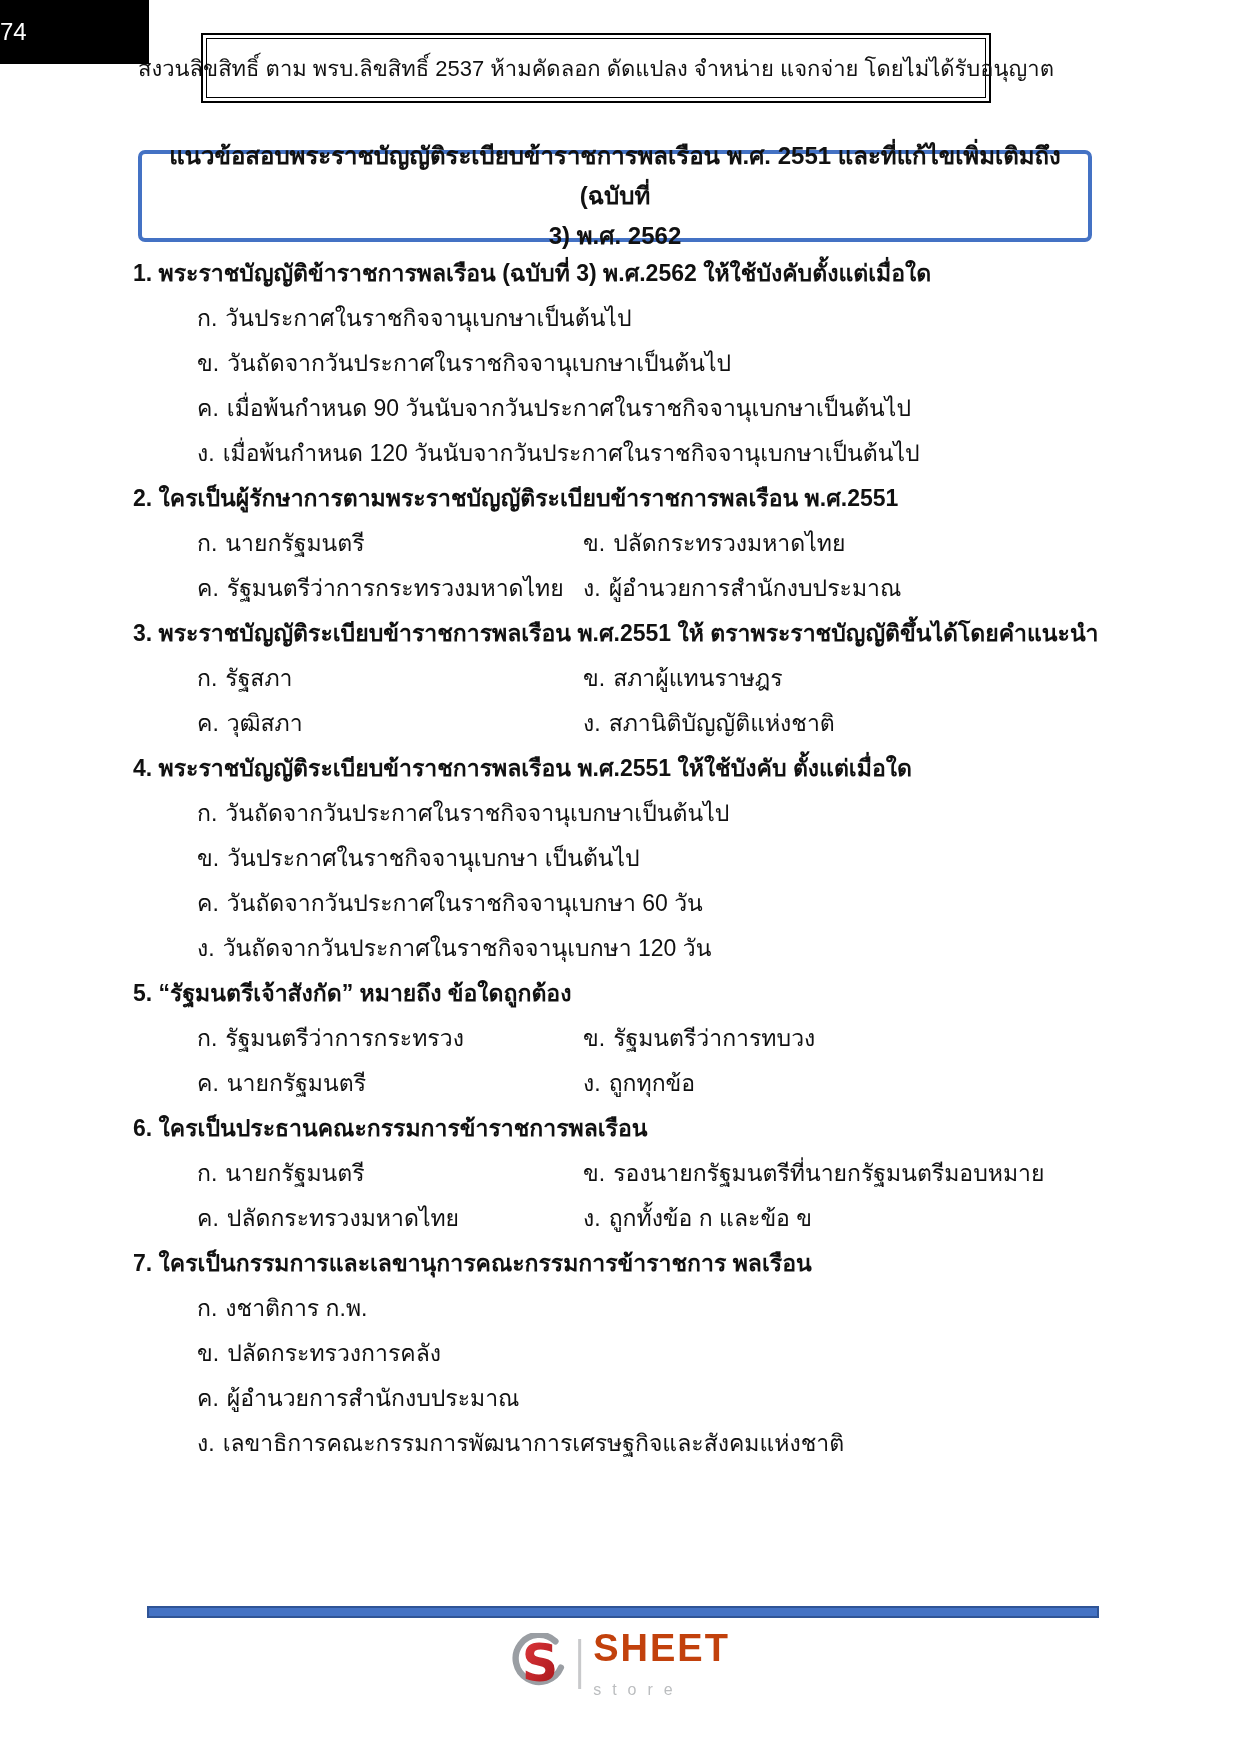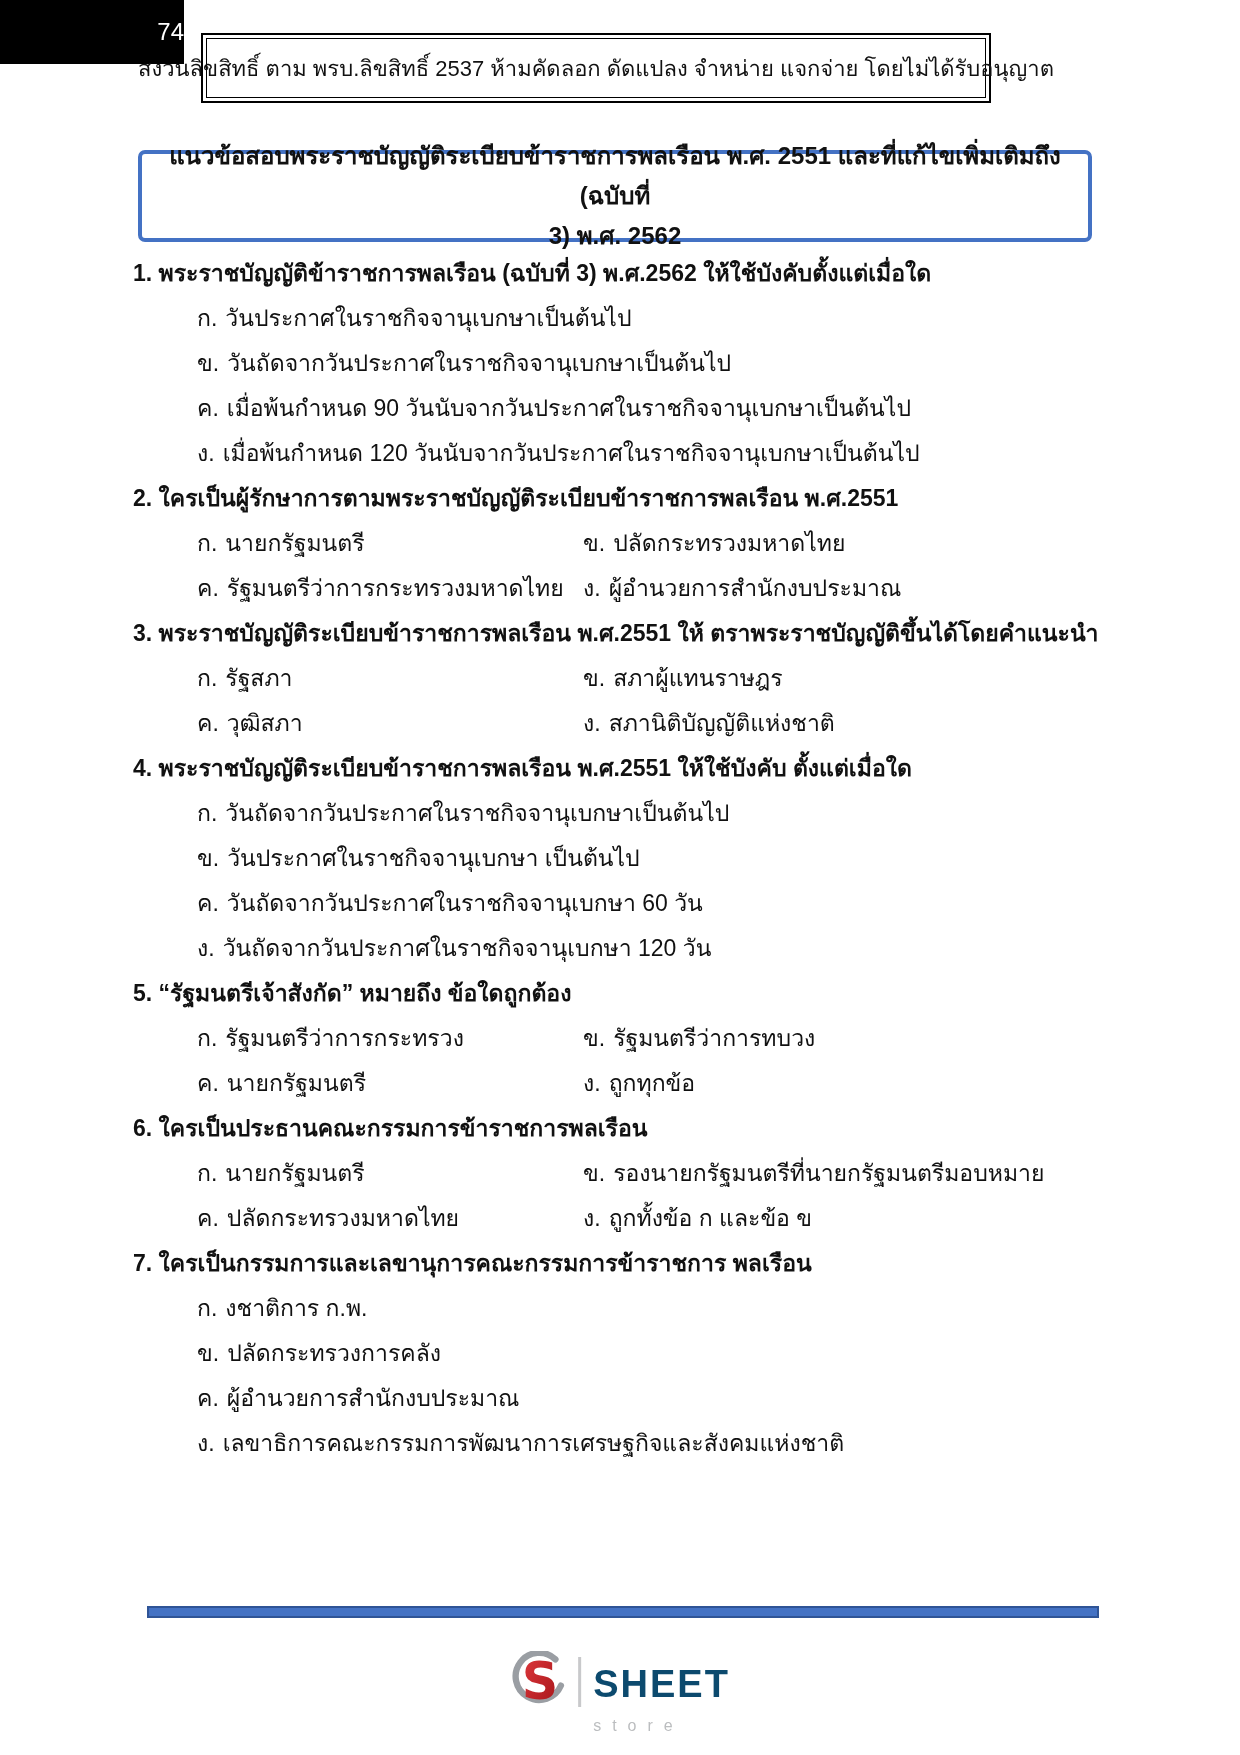--- a/index.html
+++ b/index.html
@@ -1,23 +1,23 @@
 <!DOCTYPE html>
 <html><head>
 <meta charset="utf-8">
 <style>
   * { margin:0; padding:0; box-sizing:border-box; }
   html,body { width:1240px; height:1755px; background:#ffffff; overflow:hidden;
               font-family:"Liberation Sans", sans-serif; color:#111; }
   .page { position:relative; width:1240px; height:1755px; background:#fff; }
 
   
-  .pageno-box { position:absolute; left:0; top:38; width:184px; height:64px;
+  .pageno-box { position:absolute; left:0; top:38; width:149px; height:64px;
                 background:#000; color:#fff; display:flex; align-items:center;
-                justify-content:flex-end; font-size:24px; }
+                justify-content:flex-start; font-size:24px; }
   .copyright-box { position:absolute; left:201px; top:33px; width:790px; height:70px;
                    border:2px solid #000; }
   .copyright-inner { position:absolute; inset:3px; border:1px solid #000;
                      display:flex; align-items:center; justify-content:center;
                      font-size:22px; white-space:nowrap; }
 
   
   .title-box { position:absolute; left:138px; top:150px; width:954px; height:92px;
                border:4px solid #4472C4; border-radius:7px;
                display:flex; flex-direction:column; align-items:center; justify-content:center;
@@ -34,21 +34,21 @@
   .c-label { margin-right:8px; }
 
   
   .footer-bar { position:absolute; left:147px; top:1606px; width:952px; height:12px;
                 background:#4472C4; border:2px solid #2F5496; }
   .logo { position:absolute; top:1629px; left:50%; transform:translateX(-50%);
           display:flex; align-items:center; }
   .logo-icon { width:58px; height:62px; }
   .logo-divider { width:3px; height:50px; background:#c8c9cb; margin:0 12px 0 10px; }
   .brand-col { display:flex; flex-direction:column; }
-  .brand-main { font-size:38px; font-weight:bold; color:#0c4a6e; letter-spacing:2px; line-height:38px;margin-top:36px; }
+  .brand-main { font-size:38px; font-weight:bold; color:#c2410c; letter-spacing:2px; line-height:38px; }
   .brand-sub { font-size:16px; color:#BBBDBF; letter-spacing:11px; margin-top:14px; }
 </style>
 </head>
 <body>
 
 <div class="page">
 
   <div class="pageno-box">
     <span>74</span>
   </div>

